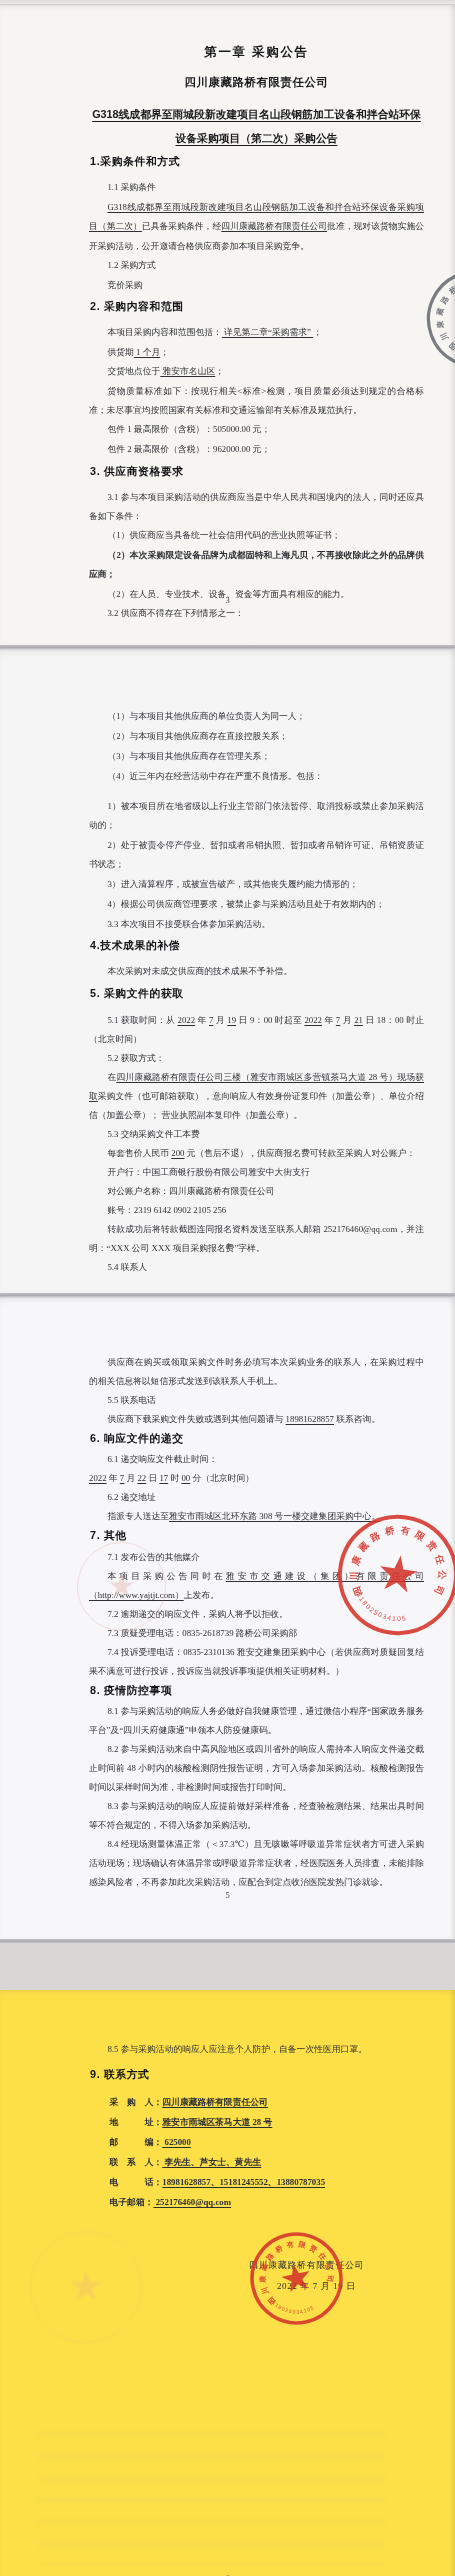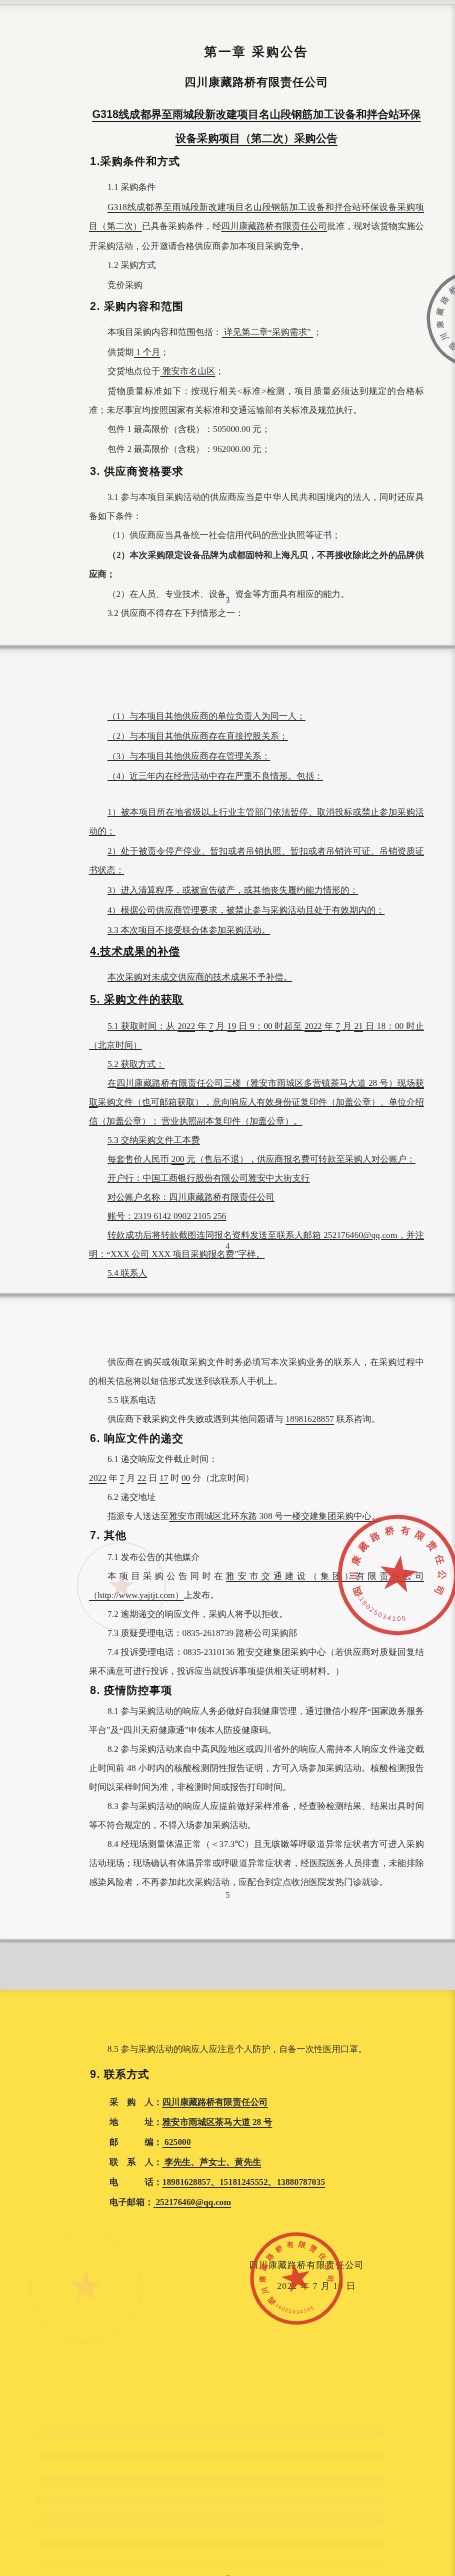--- a/index.html
+++ b/index.html
@@ -86,26 +86,26 @@
       <path id="tp1b" d="M 34 118 A 68 68 0 0 0 166 118" fill="none"></path>
       <text font-size="10" fill="#565b62" letter-spacing="2.2" font-family="Liberation Sans, DejaVu Sans, sans-serif">
         <textPath href="#tp1b" startOffset="14">5118025034105</textPath>
       </text>
     </svg>
   </section>
 
   <div class="page-gap"></div>
 
   <section class="page p2">
-    <div class="content" style="padding-top:57px;text-decoration:underline;">
+    <div class="content" style="padding-top:57px;">
       <p class="ind">（1）与本项目其他供应商的单位负责人为同一人；</p>
       <p class="ind" style="margin-top:1.1px">（2）与本项目其他供应商存在直接控股关系；</p>
       <p class="ind" style="margin-top:1.1px">（3）与本项目其他供应商存在管理关系；</p>
       <p class="ind" style="margin-top:1.1px">（4）近三年内在经营活动中存在严重不良情形。包括：</p>
-      <p class="ind" style="margin-top:17px">1）被本项目所在地省级以上行业主管部门依法暂停、取消投标或禁止参加采购活动的；</p>
+      <p class="ind" style="margin-top:11px">1）被本项目所在地省级以上行业主管部门依法暂停、取消投标或禁止参加采购活动的；</p>
       <p class="ind" style="margin-top:1.1px">2）处于被责令停产停业、暂扣或者吊销执照、暂扣或者吊销许可证、吊销资质证书状态；</p>
       <p class="ind" style="margin-top:1.1px">3）进入清算程序，或被宣告破产，或其他丧失履约能力情形的；</p>
       <p class="ind" style="margin-top:1.1px">4）根据公司供应商管理要求，被禁止参与采购活动且处于有效期内的；</p>
       <p class="ind" style="margin-top:1.1px">3.3  本次项目不接受联合体参加采购活动。</p>
       <p class="sec" style="margin:2.3px 0 8px">4.技术成果的补偿</p>
       <p class="ind">本次采购对未成交供应商的技术成果不予补偿。</p>
       <p class="sec" style="margin:4.6px 0 9px">5.  采购文件的获取</p>
       <p class="ind"><span>5.1 获取时间：从 </span><span class="u">2022</span><span> 年 </span><span class="u">7</span><span> 月 </span><span class="u">19</span><span> 日 9：00 时起至 </span><span class="u">2022</span><span> 年 </span><span class="u">7</span><span> 月 </span><span class="u">21</span><span> 日 18：00 时止（北京时间）</span></p>
       <p class="ind">5.2  获取方式：</p>
       <p class="ind"><span>在</span><span class="u">四川康藏路桥有限责任公司三楼（雅安市雨城区多营镇茶马大道 28 号）现场获取</span><span>采购文件（也可邮箱获取），意向响应人有效身份证复印件（加盖公章）、单位介绍信（加盖公章）； 营业执照副本复印件（加盖公章）。</span></p>

